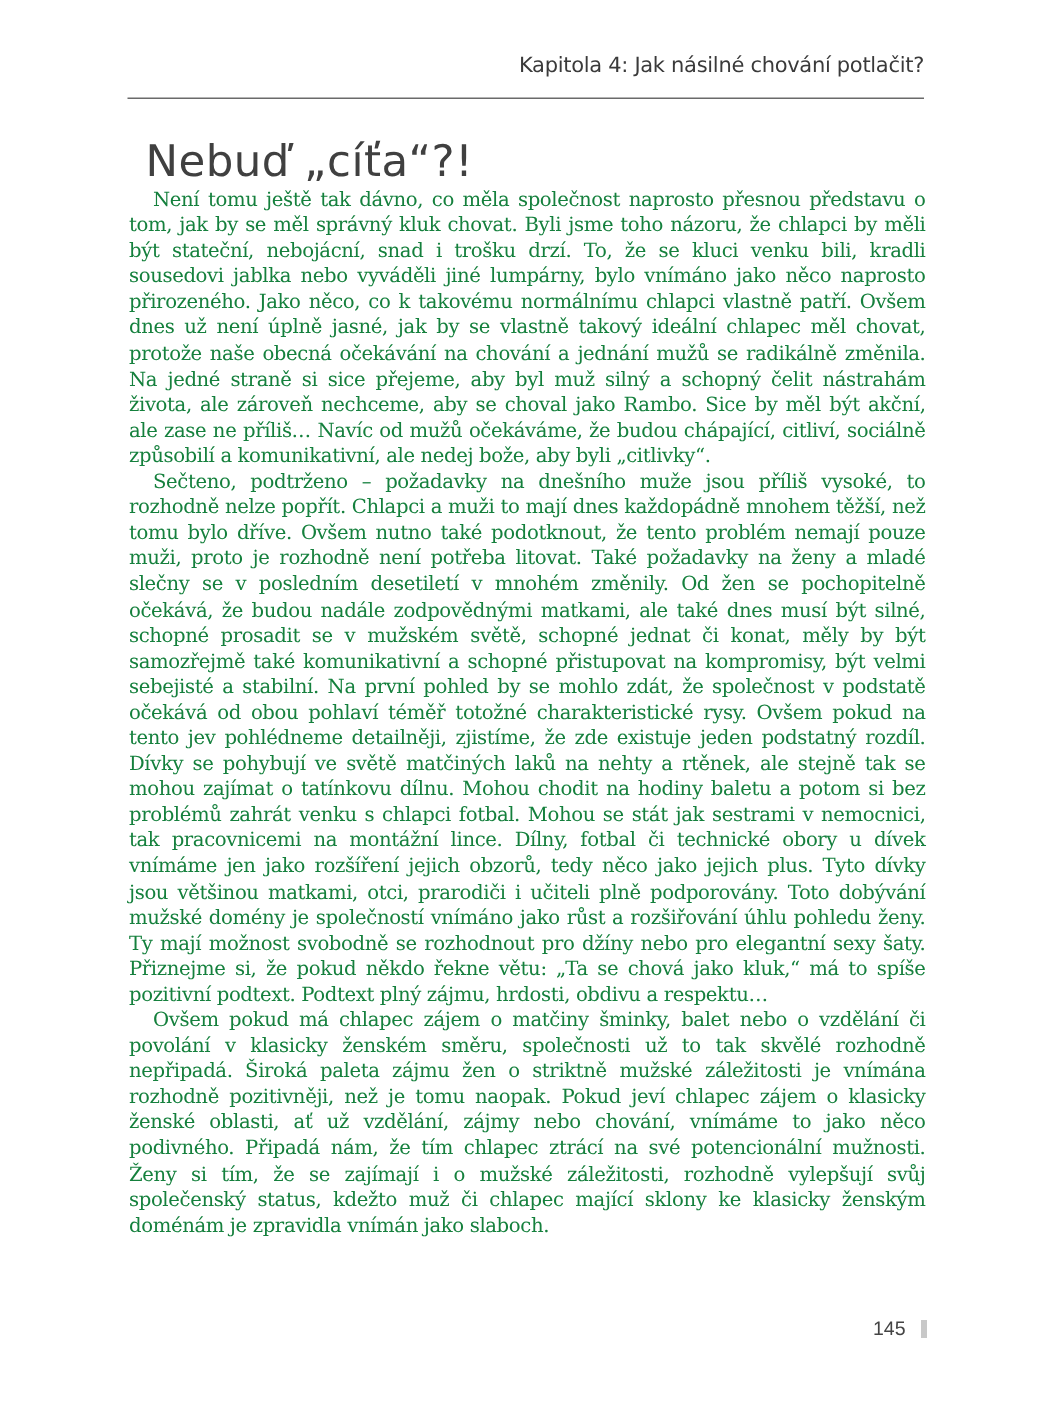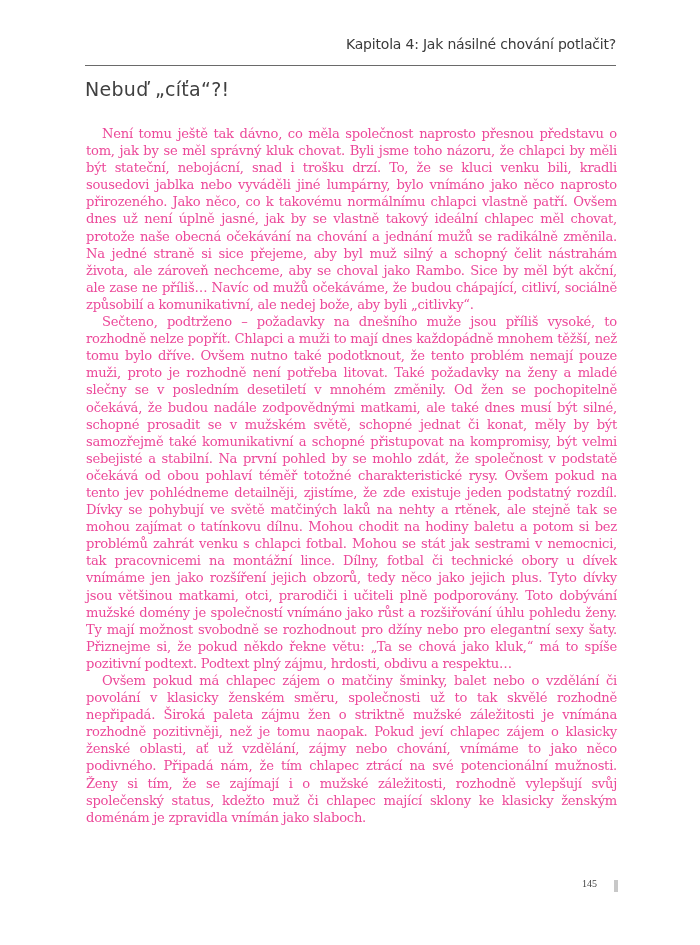--- a/index.html
+++ b/index.html
@@ -5,34 +5,34 @@
     html, body { margin: 0; padding: 0; background: #ffffff; }
     body { width: 700px; height: 945px; position: relative; overflow: hidden; }
     .running-head {
       position: absolute; left: 85px; width: 531px; top: 36px;
       text-align: right;
       font-family: "DejaVu Sans", sans-serif; font-size: 14px; color: #3a3a3a;
       padding-bottom: 13px; border-bottom: 1px solid #6a6a6a;
       letter-spacing: -0.2px;
     }
     .chapter-title {
-      position: absolute; left: 85px; top: 78px; margin: 0;
+      position: absolute; left: 85px; top: 78px; margin: 12px;
       font-family: "DejaVu Sans", sans-serif; font-weight: normal;
-      font-size: 19px; color: #404040; letter-spacing: 0.3px;
+      font-size: 29px; color: #404040; letter-spacing: 0.3px;
     }
     .body-text {
       position: absolute; left: 86px; top: 125px; width: 531px;
       font-family: "DejaVu Serif", serif; font-size: 13.1px; line-height: 17.1px;
-      color: #ec4899; text-align: justify; hyphens: manual;
+      color: #15803d; text-align: justify; hyphens: manual;
       letter-spacing: -0.25px;
     }
     .body-text p { margin: 0; text-indent: 16px; }
     .page-num {
       position: absolute; top: 878px; left: 582px;
-      font-family: Liberation Serif, serif; font-size: 10px; color: #444;
+      font-family: Liberation Sans, sans-serif; font-size: 13px; color: #444;
     }
     .page-bar {
       position: absolute; top: 880px; left: 614px; width: 4px; height: 12px;
       background: #c8c8c8;
     }
   </style>
 </head>
 <body>
 
 <div class="running-head">

